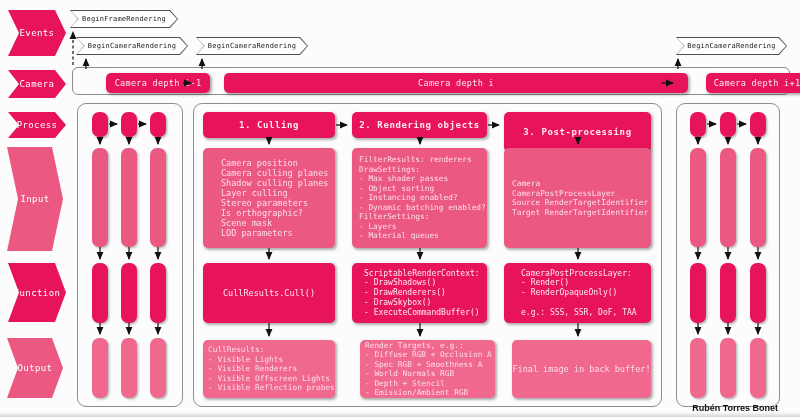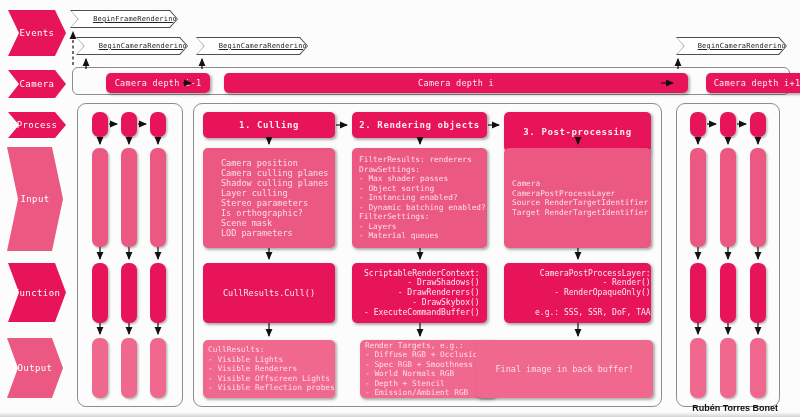--- a/index.html
+++ b/index.html
@@ -17,40 +17,40 @@
     color:#fff;font-size:9px;letter-spacing:.4px;
     clip-path:polygon(0 0,calc(100% - 11px) 0,100% 50%,calc(100% - 11px) 100%,0 100%,11px 50%);
     filter:drop-shadow(2px 2px 1.5px rgba(0,0,0,.30));}
   .label.dark{background:var(--dark);}
   .label.mid{background:var(--medium);}
 
   
   .tag{position:absolute;background:#4d4d4d;
     clip-path:polygon(0 0,calc(100% - 8px) 0,100% 50%,calc(100% - 8px) 100%,0 100%,8px 50%);
     filter:drop-shadow(1.5px 1.5px 1px rgba(0,0,0,.18));}
-  .tag .tin{position:absolute;inset:1px;background:#fff;display:flex;align-items:center;justify-content:flex-end;
+  .tag .tin{position:absolute;inset:1px;background:#fff;display:flex;align-items:center;justify-content:center;
     clip-path:polygon(0 0,calc(100% - 7.5px) 0,100% 50%,calc(100% - 7.5px) 100%,0 100%,7.5px 50%);
-    color:#222;font-size:7px;letter-spacing:.2px;text-decoration:underline;}
+    color:#222;font-size:7px;letter-spacing:.2px;}
 
   
   .frame{position:absolute;border:1px solid var(--frame-border);border-radius:9px;}
   .frame.lane{border-radius:6px;}
 
   
   .box{position:absolute;border-radius:5px;display:flex;align-items:center;
     box-shadow:1.5px 1.5px 2.5px rgba(50,50,50,.38);}
   .box.dark{background:var(--dark);color:#ffe9f1;}
   .box.mid{background:var(--medium);color:#ffdce8;}
   .box.light{background:var(--light);color:#ffdce8;}
   .box .txt{white-space:pre-line;}
   .center{justify-content:center;}
   .center .txt{text-align:center;}
   .hdr{font-weight:bold;font-size:9px;letter-spacing:.6px;color:#fff;}
   .fs85 .txt{font-size:8.5px;line-height:10px;}
-  .fs8  .txt{font-size:8px;line-height:9.7px;text-align:right;}
+  .fs8  .txt{font-size:8px;line-height:9.7px;}
   .fs78 .txt{font-size:7.8px;line-height:9.5px;}
   .cam{font-size:8.5px;letter-spacing:.3px;color:#fff;margin-left:28px;}
 
   
   .mb{position:absolute;width:16px;border-radius:7px;box-shadow:1.5px 1.5px 2px rgba(50,50,50,.32);}
   .mb.d{background:var(--dark);}
   .mb.m{background:var(--medium);}
   .mb.l{background:var(--light);}
 
   .arrows{position:absolute;left:0;top:0;pointer-events:none;}
@@ -202,28 +202,28 @@
 
   <div class="box dark hdr center" style="left:504px;top:112px;width:147px;height:40px">
       <span class="txt">3. Post-processing</span>
     </div>
   <div class="box mid fs78" style="left:504px;top:148px;width:147px;height:100px;padding-left:8px">
       <span class="txt">Camera
 CameraPostProcessLayer
 Source RenderTargetIdentifier
 Target RenderTargetIdentifier</span>
     </div>
-  <div class="box dark fs8" style="left:504px;top:263px;width:147px;height:60px;padding-left:31px">
+  <div class="box dark fs8" style="left:504px;top:263px;width:147px;height:60px;padding-left:17px">
       <span class="txt">CameraPostProcessLayer:
 - Render()
 - RenderOpaqueOnly()
 
 e.g.: SSS, SSR, DoF, TAA</span>
     </div>
-  <div class="box light fs85 center" style="left:476px;top:340px;width:177px;height:58px">
+  <div class="box light fs85 center" style="left:512px;top:340px;width:139px;height:58px">
       <span class="txt">Final image in back buffer!</span>
     </div>
 
   <svg class="arrows" width="800" height="417">
     <defs>
       <marker id="ah" markerWidth="8" markerHeight="6" refX="6.2" refY="3" orient="auto">
         <path d="M0,0 L7,3 L0,6 Z" fill="#111"></path>
       </marker>
     </defs>
     <g stroke="#111" stroke-width="1.2" fill="none" marker-end="url(#ah)">

